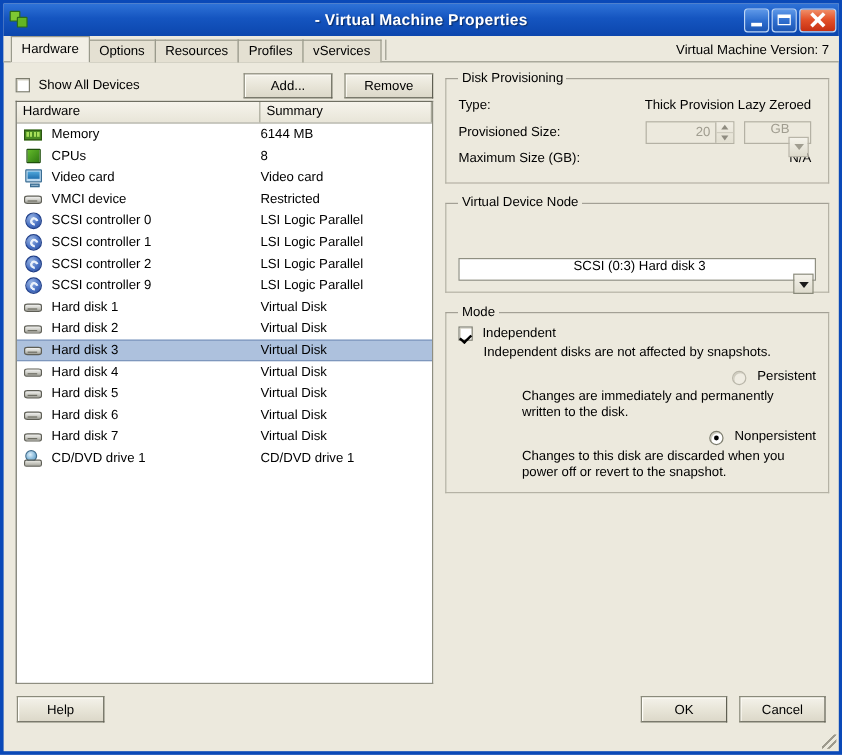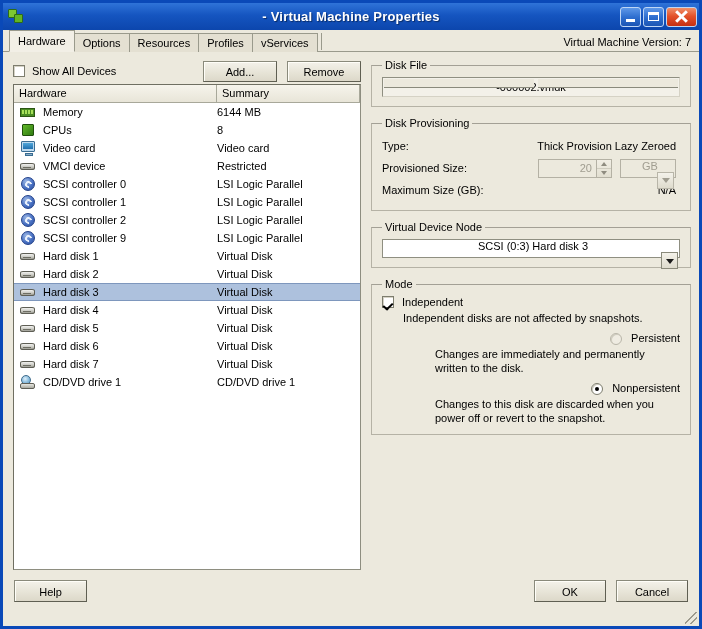--- a/index.html
+++ b/index.html
@@ -503,21 +503,21 @@
   .combo.disabled .arrowbox { border-color: #b8b5a8; }
   .combo .arrowbox::after {
     content: ""; position: absolute;
     left: 50%; top: 50%; margin-left: -4px; margin-top: -2px;
     border-left: 4px solid transparent;
     border-right: 4px solid transparent;
     border-top: 5px solid #1b1b1b;
   }
   .combo.disabled .arrowbox::after { border-top-color: #a09d90; }
   #unit-combo { width: 56px; flex: 0 0 56px; margin-left: 8px; }
-  #devnode-combo { width: 100%; }
+  #devnode-combo { width: 100%; margin-top: 34px; }
 
   
   .modeline { display: flex; align-items: flex-start; }
   .modeline .lbl { margin-left: 8px; }
   .indent2 { margin-left: 32px; margin-top: 7px; display: flex; align-items: flex-start; justify-content: flex-end; }
   .radio {
     width: 12px; height: 12px;
     border-radius: 50%;
     background: #fff;
     border: 1px solid #7d7d6e;
@@ -724,28 +724,20 @@
               </span>
               <span class="nm">CD/DVD drive 1</span>
               <span class="sm">CD/DVD drive 1</span>
             </div>
           </div>
       </div>
     </div>
 
     <div id="rightcol">
 
-      <fieldset class="grp">
-        <legend>Disk File</legend>
-        <div class="txtbox">
-          <span>-000002.vmdk</span>
-          <div id="diskfile-mask" class="m1"></div>
-          <div id="diskfile-mask" class="m2"></div>
-        </div>
-      </fieldset>
 
       <fieldset class="grp">
         <legend>Disk Provisioning</legend>
 
         <div class="drow">
           <span class="k">Type:</span>
           <span class="v">Thick Provision Lazy Zeroed</span>
         </div>
 
         <div class="drow">

